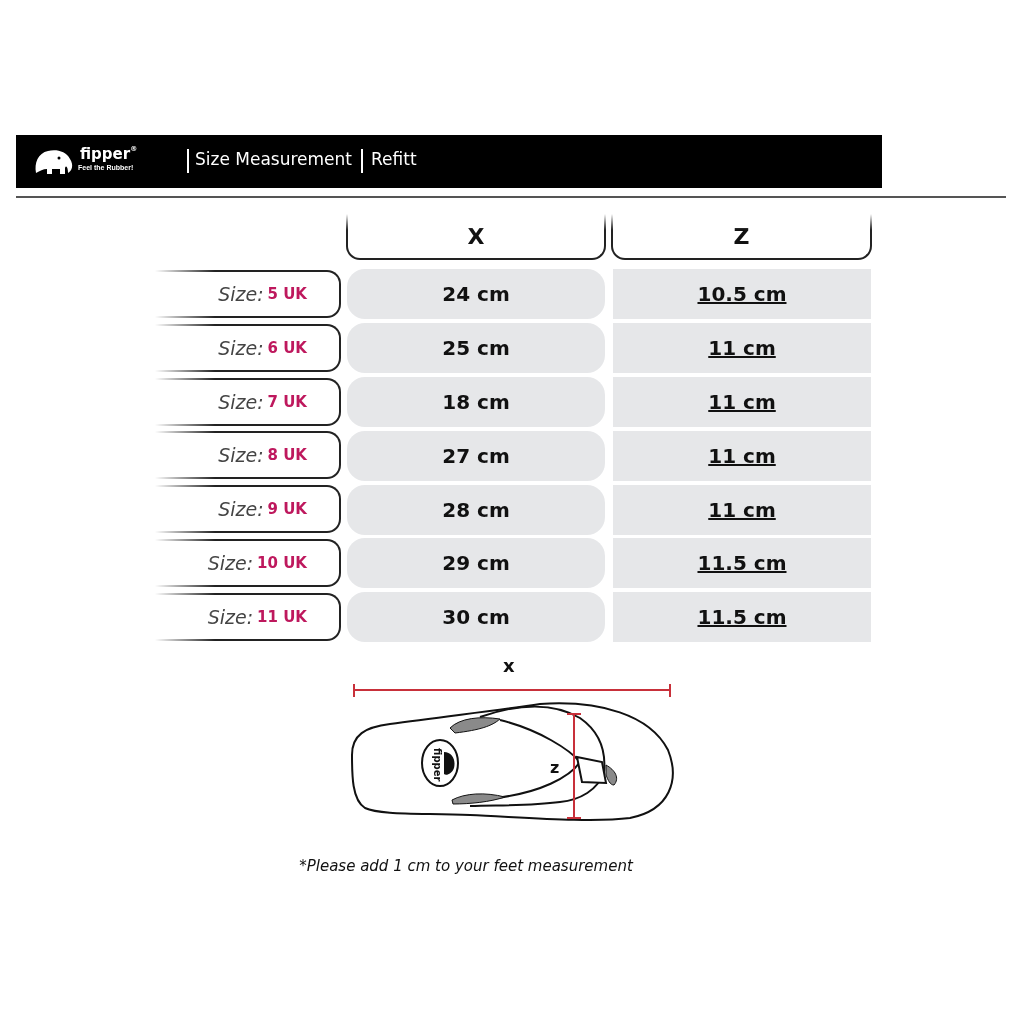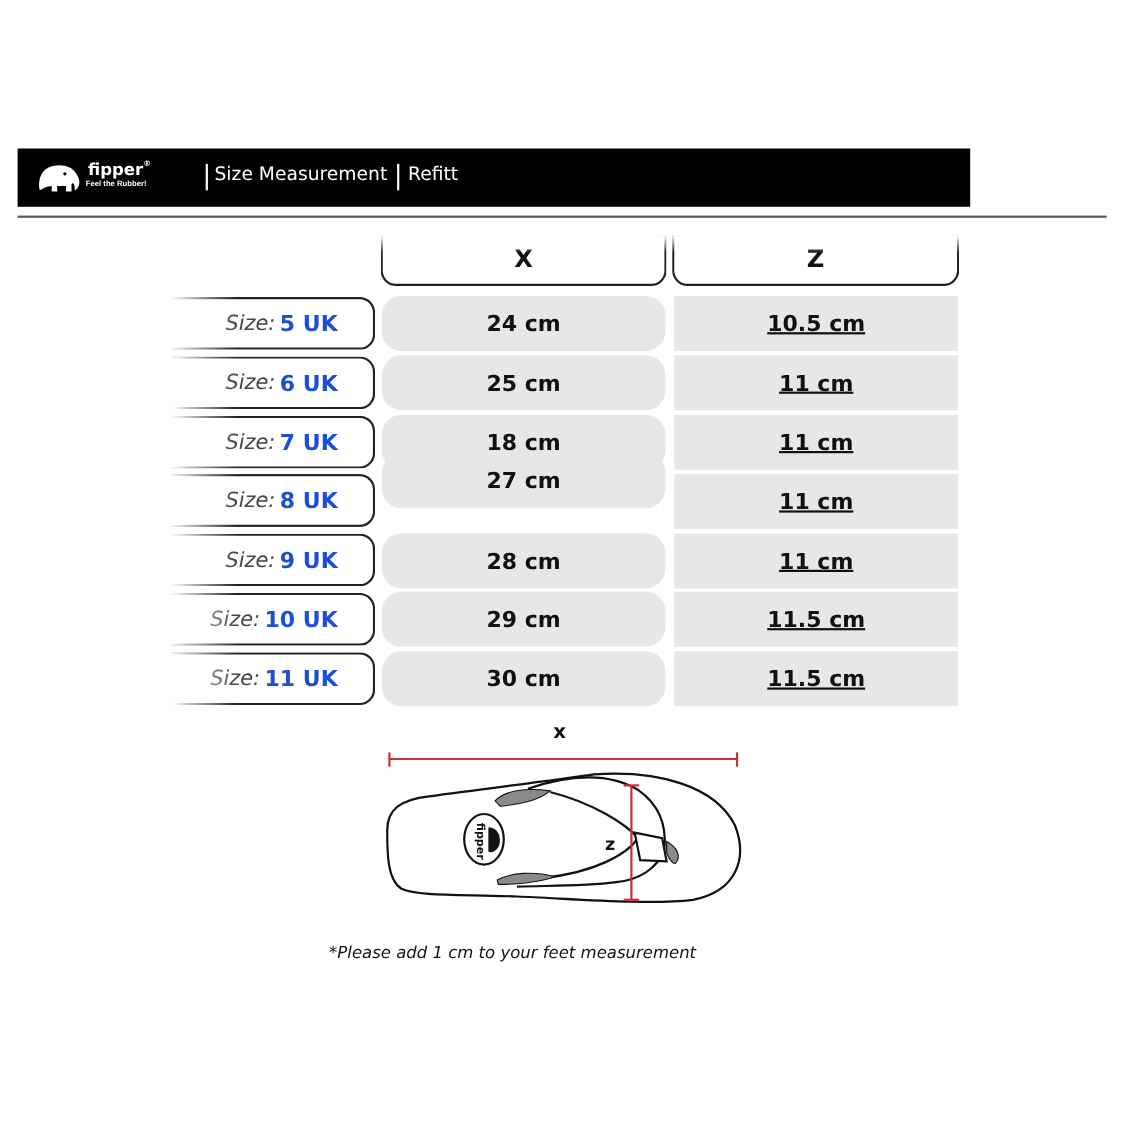--- a/index.html
+++ b/index.html
@@ -14,21 +14,21 @@
   .banner-text{position:absolute;top:14px;color:#fff;font-size:17px;font-family:"DejaVu Sans",sans-serif;font-weight:normal;text-align:center;}
 
   .col-head{position:absolute;top:214px;height:46px;border:2px solid #222;border-top:none;border-radius:0 0 14px 14px;box-sizing:border-box;
             display:flex;align-items:center;justify-content:center;font-weight:bold;font-size:22px;font-family:"DejaVu Sans",sans-serif;}
   .col-head::before{content:"";position:absolute;left:-2px;right:-2px;top:0;height:16px;background:linear-gradient(#fff,rgba(255,255,255,0));}
   .row-label{position:absolute;left:155px;width:186px;height:48px;box-sizing:border-box;
              border:2.5px solid #222;border-left:none;border-radius:0 14px 14px 0;
              display:flex;align-items:center;justify-content:flex-end;padding-right:32px;font-size:21px;}
   .row-label::before{content:"";position:absolute;left:0;top:-2px;bottom:-2px;width:60px;background:linear-gradient(90deg,#fff,rgba(255,255,255,0));}
   .size-word{font-style:italic;font-weight:normal;color:#444;font-family:"DejaVu Sans",sans-serif;font-size:19px;}
-  .size-val{font-weight:bold;color:#1d4ed8;font-family:"DejaVu Sans",sans-serif;font-size:20px;margin-left:4px;}
+  .size-val{font-weight:bold;color:#be185d;font-family:"DejaVu Sans",sans-serif;font-size:15px;margin-left:4px;}
   .cell{position:absolute;height:50px;background:#e6e7e9;display:flex;align-items:center;justify-content:center;
         font-weight:bold;font-size:20px;font-family:"DejaVu Sans",sans-serif;color:#111;}
   .cx{left:347px;width:258px;border-radius:18px;}
   .cz{left:613px;width:258px;text-decoration:underline;}
 
   .diagram{position:absolute;left:340px;top:650px;width:360px;height:190px;}
   .x-label{position:absolute;left:503px;top:655px;font-weight:bold;font-size:18px;font-family:"DejaVu Sans",sans-serif;}
   .z-label{position:absolute;left:550px;top:758px;font-weight:bold;font-size:16px;font-family:"DejaVu Sans",sans-serif;}
   .note{position:absolute;left:0;width:932px;top:857px;text-align:center;font-style:italic;font-size:15px;font-family:"DejaVu Sans",sans-serif;color:#111;}
 </style>
@@ -70,21 +70,21 @@
     <span class="size-word">Size:</span>
     <span class="size-val">7 UK</span>
   </div>
 <div class="cell cx" style="top:377px">18 cm</div>
 <div class="cell cz" style="top:377px">11 cm</div>
 
 <div class="row-label" style="top:431px">
     <span class="size-word">Size:</span>
     <span class="size-val">8 UK</span>
   </div>
-<div class="cell cx" style="top:412px">27 cm</div>
+<div class="cell cx" style="top:431px">27 cm</div>
 <div class="cell cz" style="top:431px">11 cm</div>
 
 <div class="row-label" style="top:485px">
     <span class="size-word">Size:</span>
     <span class="size-val">9 UK</span>
   </div>
 <div class="cell cx" style="top:485px">28 cm</div>
 <div class="cell cz" style="top:485px">11 cm</div>
 
 <div class="row-label" style="top:539px">

